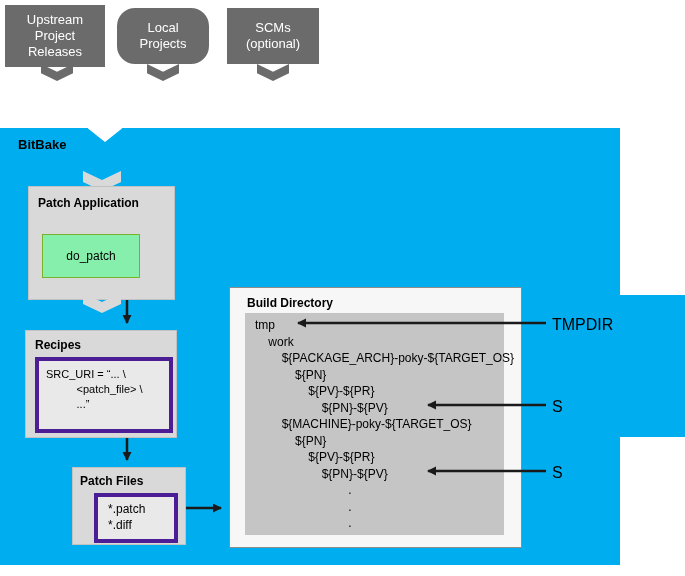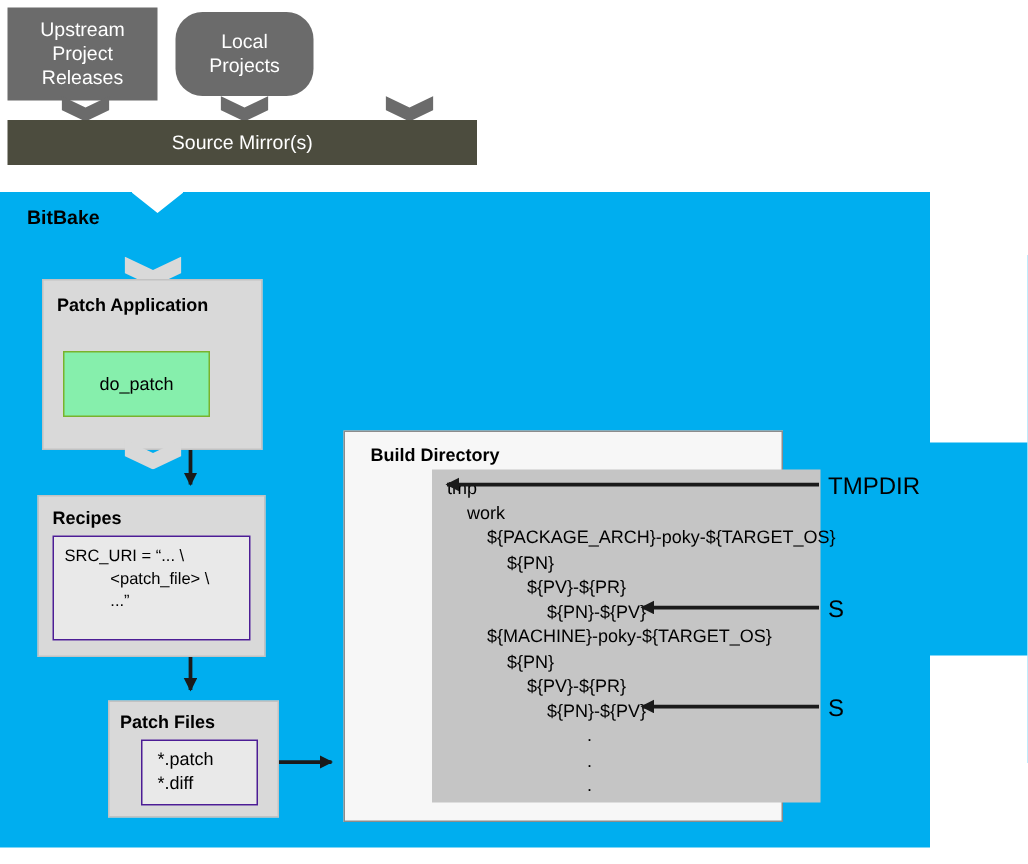--- a/index.html
+++ b/index.html
@@ -13,21 +13,21 @@
   .whitechev{background:#ffffff;z-index:2;}
   .graychev{background:#d9d9d9;z-index:3;}
   .mirror{position:absolute;background:#4c4c3e;color:#fff;font-size:13px;
           text-align:center;z-index:3;}
   .blue{position:absolute;background:#00aeef;z-index:1;}
   .bitbake-label{position:absolute;font-weight:bold;font-size:13px;z-index:3;padding-left:10px;}
   .graybox{position:absolute;background:#d9d9d9;border:1px solid #c2c2c2;z-index:3;}
   .boxtitle{position:absolute;font-weight:bold;font-size:12px;z-index:4;}
   .greenbox{position:absolute;background:#86efac;border:1px solid #79b32c;z-index:4;
             display:flex;align-items:center;justify-content:center;font-size:12px;}
-  .innerbox{position:absolute;background:#e9e9e9;border:1px solid #4c1d95;z-index:4;}
+  .innerbox{position:absolute;background:#e9e9e9;border:4px solid #4c1d95;z-index:4;}
   .lines{font-size:11px;line-height:15px;white-space:pre;padding:6px 0 0 7px;}
   .builddir{position:absolute;background:#f7f7f7;border:1px solid #8c8c8c;z-index:3;}
   .treebg{position:absolute;background:#c5c5c5;z-index:4;}
   .treelines{font-size:12px;line-height:16.5px;white-space:pre;padding:4px 0 0 10px;}
   .annot{position:absolute;font-size:16px;z-index:5;}
   .overlay{position:absolute;left:0;top:0;z-index:6;pointer-events:none;}
 </style>
 </head>
 <body>
 
@@ -35,28 +35,29 @@
 
   <div class="srcbox" style="left:5px;top:5px;width:100px;height:62px;">
     <span>Upstream
 Project
 Releases</span>
   </div>
   <div class="srcbox" style="left:117px;top:8px;width:92px;height:56px;border-radius:18px;">
     <span>Local
 Projects</span>
   </div>
+  <div class="srcbox" style="left:227px;top:8px;width:92px;height:56px;">
+    <span>SCMs
+(optional)</span>
+  </div>
 
   <div class="chev darkchev" style="left:41px;top:64px;width:32px;height:17px;"></div>
   <div class="chev darkchev" style="left:147px;top:64px;width:32px;height:17px;"></div>
   <div class="chev darkchev" style="left:257px;top:64px;width:32px;height:17px;"></div>
 
-  <div class="mirror" style="left:5px;top:80px;width:313px;height:30px;line-height:30px;">
-    <span>Source Mirror(s)</span>
-  </div>
 
   <div class="blue" style="left:0px;top:128px;width:620px;height:437px;"></div>
   <div class="blue" style="left:620px;top:295px;width:65px;height:142px;"></div>
 
   <div class="chev whitechev" style="left:88px;top:112px;width:34px;height:30px;"></div>
 
   <div class="bitbake-label" style="left:8px;top:137px;">BitBake</div>
 
   <div class="chev graychev" style="left:83px;top:171px;width:38px;height:20px;"></div>
   <div class="graybox" style="left:28px;top:186px;width:145px;height:112px;"></div>
@@ -73,21 +74,21 @@
   </div>
 
   <div class="graybox" style="left:72px;top:467px;width:112px;height:76px;"></div>
   <div class="boxtitle" style="left:80px;top:474px;">Patch Files</div>
   <div class="innerbox" style="left:94px;top:493px;width:76px;height:42px;">
     <div class="lines" style="font-size:12px;line-height:16px;padding:4px 0 0 10px;"><div>*.patch</div><div>*.diff</div></div>
   </div>
 
   <div class="builddir" style="left:229px;top:287px;width:291px;height:259px;">
     <div class="boxtitle" style="left:17px;top:8px;">Build Directory</div>
-    <div class="treebg" style="left:15px;top:25px;width:259px;height:222px;margin-left:43px;">
+    <div class="treebg" style="left:15px;top:25px;width:259px;height:222px;">
       <div class="treelines"><div>tmp</div><div>    work</div><div>        ${PACKAGE_ARCH}-poky-${TARGET_OS}</div><div>            ${PN}</div><div>                ${PV}-${PR}</div><div>                    ${PN}-${PV}</div><div>        ${MACHINE}-poky-${TARGET_OS}</div><div>            ${PN}</div><div>                ${PV}-${PR}</div><div>                    ${PN}-${PV}</div><div>                            .</div><div>                            .</div><div>                            .</div></div>
     </div>
   </div>
 
   <div class="annot" style="left:552px;top:316px;">TMPDIR</div>
   <div class="annot" style="left:552px;top:398px;">S</div>
   <div class="annot" style="left:552px;top:464px;">S</div>
 
   <svg class="overlay" width="685" height="576">
     <defs>

